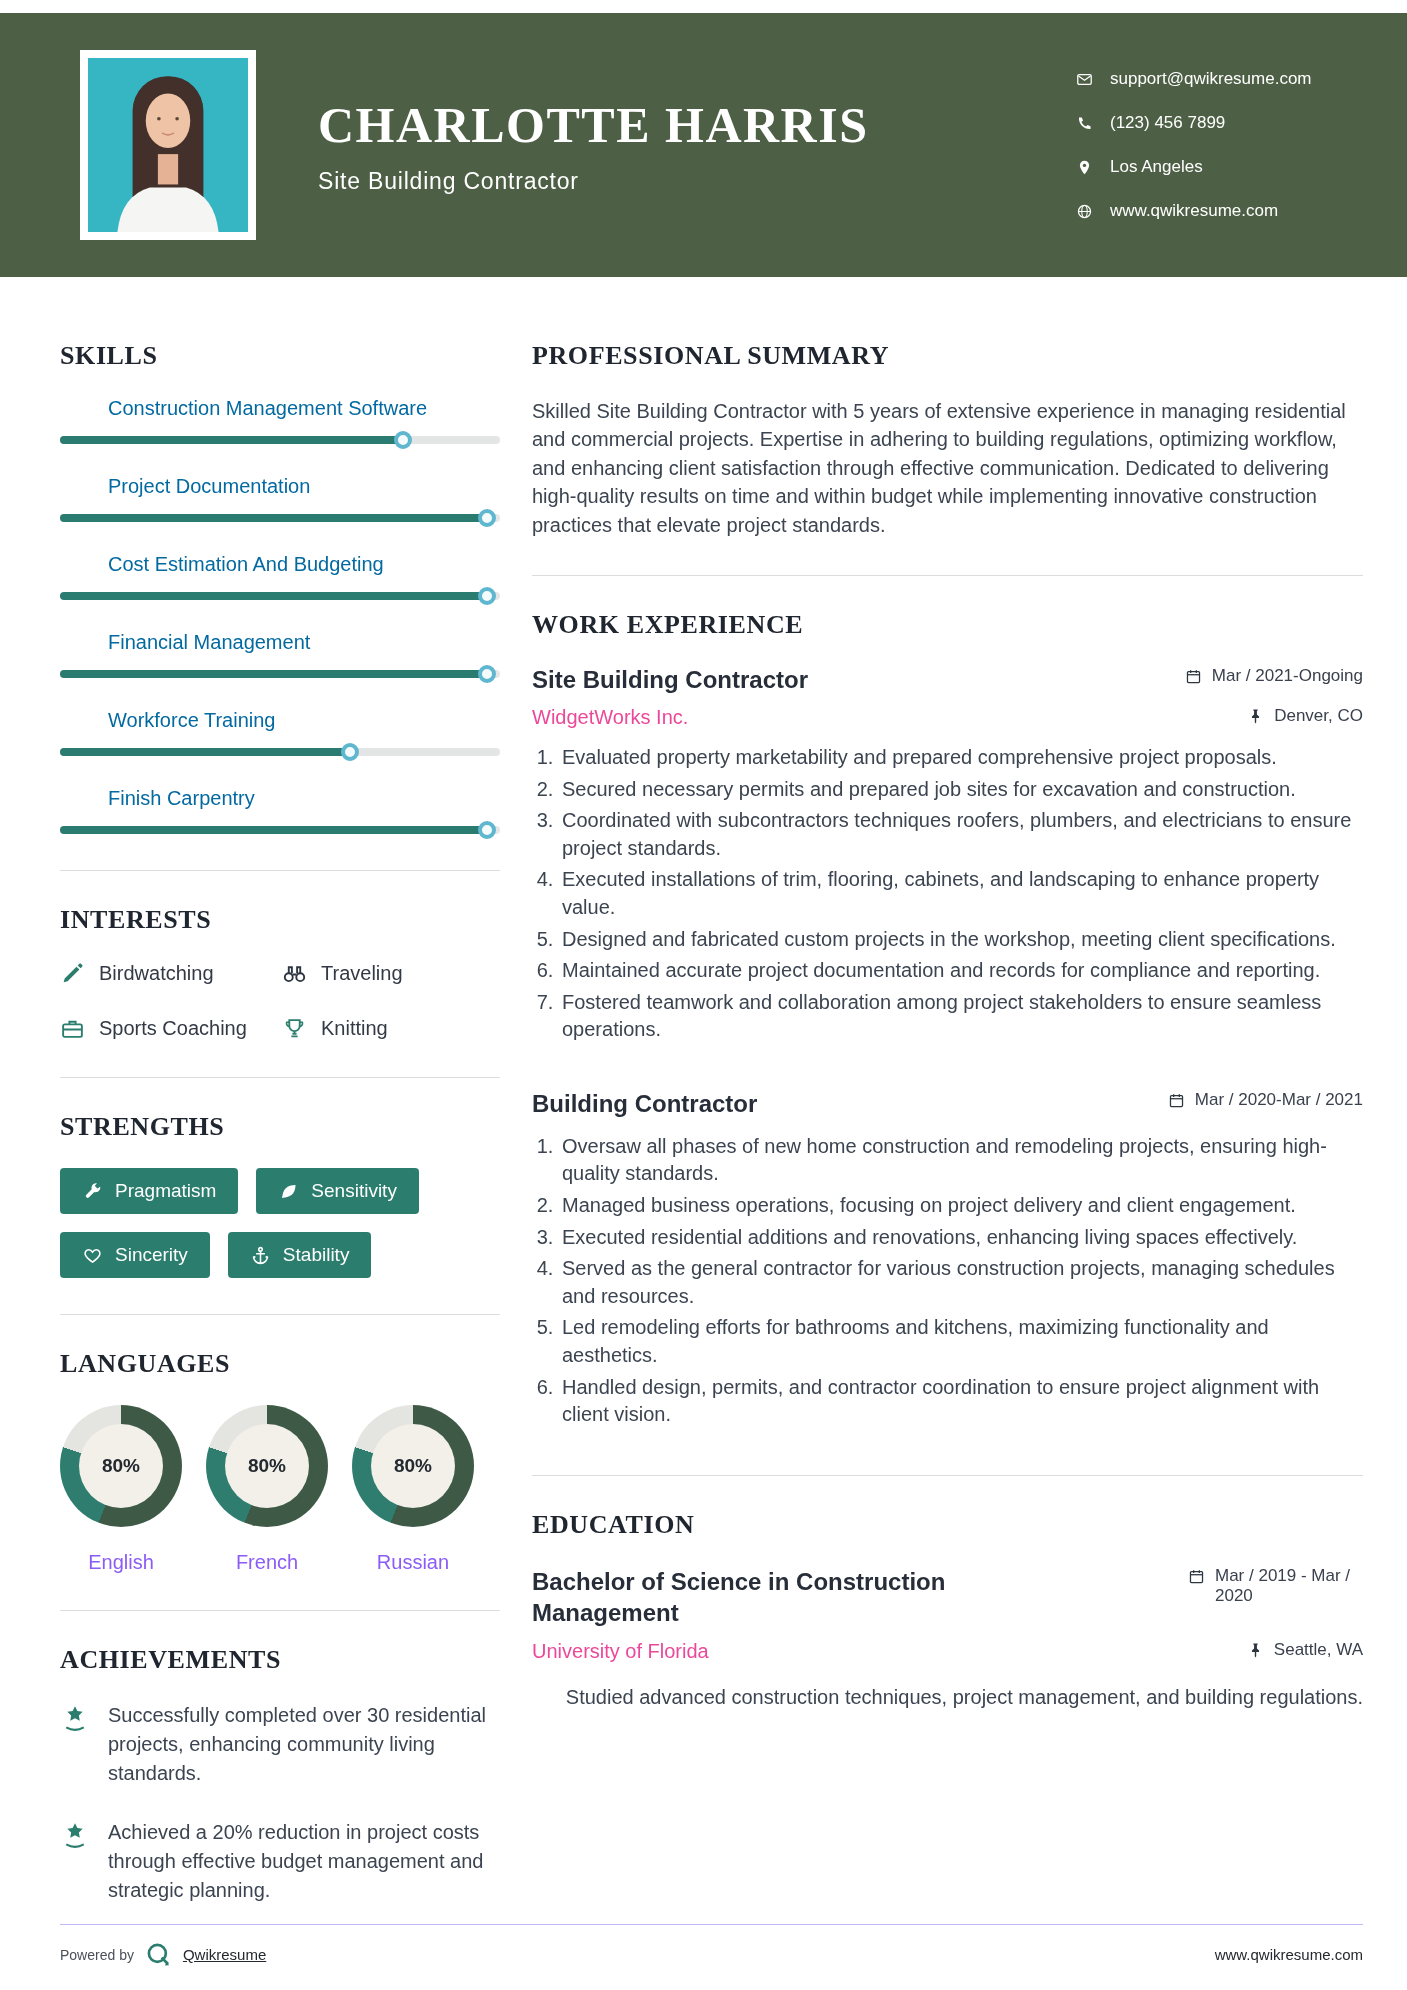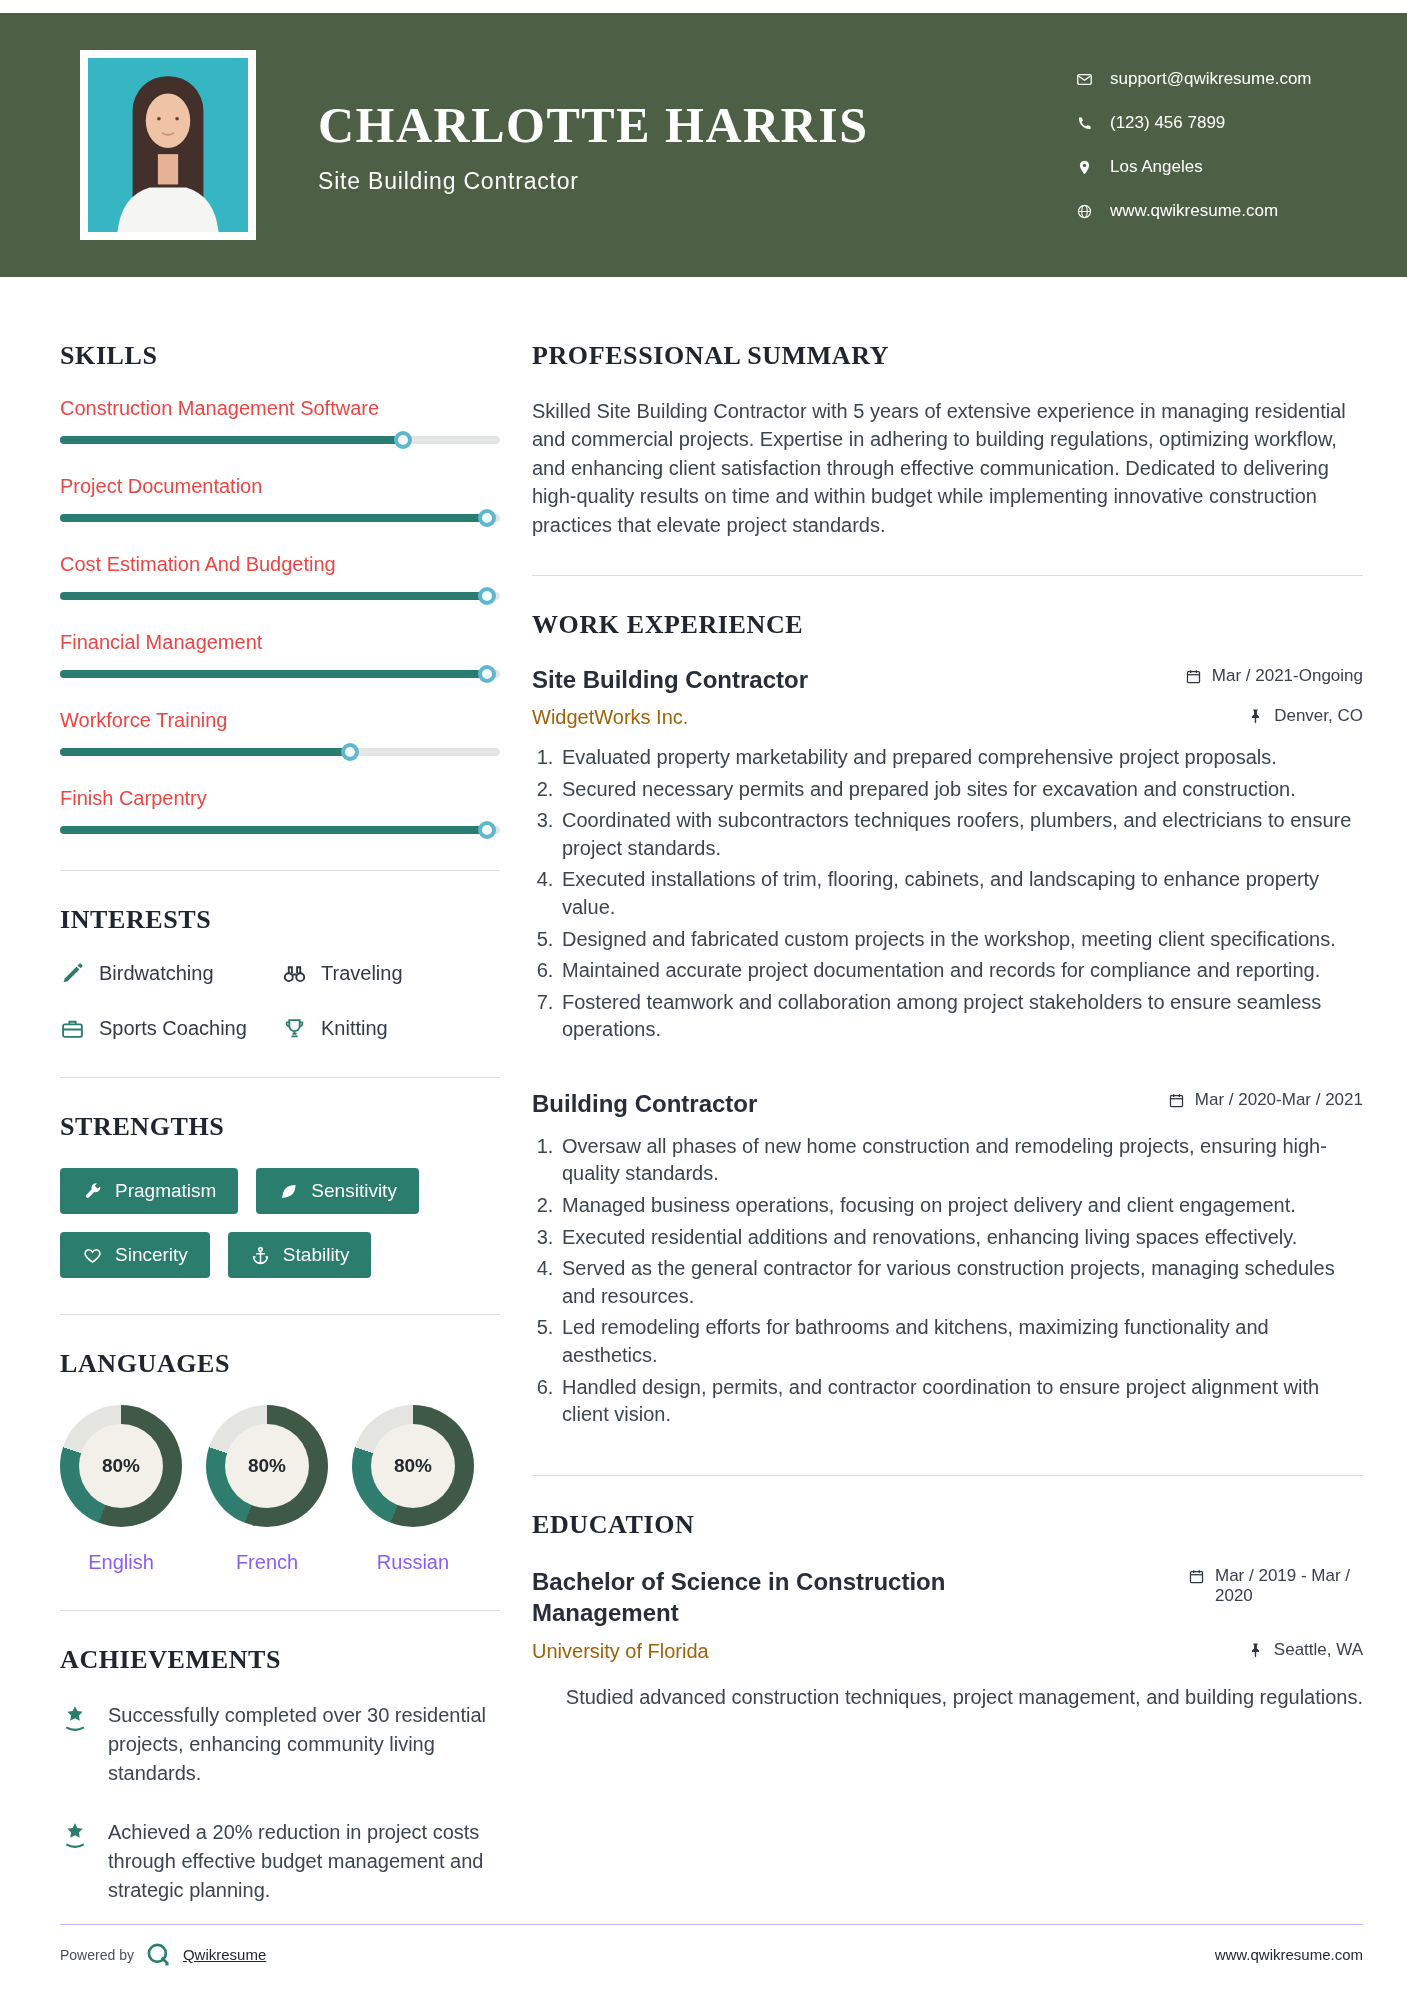--- a/index.html
+++ b/index.html
@@ -24,21 +24,21 @@
   
   .content { display:flex; gap:32px; padding:64px 44px 0 60px; }
   .left-col { flex:0 0 440px; width:440px; }
   .right-col { flex:1; min-width:0; }
   h2.section { font-family:"Liberation Serif", serif; font-size:26px; font-weight:700;
                color:#20262f; letter-spacing:0.6px; margin-bottom:26px; }
   hr.divider { border:none; border-top:1px solid #dcdcdc; margin:36px 0 34px; }
 
   
   .skill { margin-bottom:31px; }
-  .skill-label { font-size:20px; color:#ef4444; margin-bottom:16px; }
+  .skill-label { font-size:20px; color:#0369a1; margin-bottom:16px;margin-left:48px; }
   .bar { position:relative; height:8px; border-radius:5px; background:#e4e6e6; }
   .fill { position:relative; height:8px; border-radius:5px; background:#2a7c70; }
   .knob { position:absolute; right:-9px; top:50%; transform:translateY(-50%); width:18px; height:18px;
           border-radius:50%; background:#f3fbfc; border:4px solid #5fb7cf; }
 
   
   .interests { display:grid; grid-template-columns:222px 1fr; row-gap:30px; }
   .interest { display:flex; align-items:center; gap:14px; font-size:20px; color:#333a45; }
   .interest .ic { width:25px; height:25px; flex:0 0 auto; }
 
@@ -64,21 +64,21 @@
   .ach-text { font-size:20px; line-height:1.45; color:#3b4450; }
 
   
   .summary-text { font-size:20px; line-height:1.42; color:#3b4450; }
   .job { margin-bottom:46px; }
   .job-head, .job-sub { display:flex; justify-content:space-between; align-items:flex-start; }
   .job-title { font-size:24px; font-weight:700; color:#272e3a; }
   .meta { display:flex; align-items:flex-start; gap:10px; font-size:17px; color:#3a414d; }
   .meta .ic { width:17px; height:17px; margin-top:2px; flex:0 0 auto; color:#2d353f; }
   .job-sub { margin-top:12px; }
-  .company { font-size:20px; color:#a16207; }
+  .company { font-size:20px; color:#ec4899; }
   ol.bullets { margin:15px 0 0; padding-left:27px; }
   ol.bullets li { font-size:20px; line-height:1.38; color:#3b4450; margin-bottom:4px; padding-left:3px; }
   .edu-degree { font-size:24px; font-weight:700; color:#272e3a; max-width:560px; line-height:1.3; }
   .edu-date { max-width:175px; }
   .edu-desc { margin-top:20px; font-size:20px; line-height:1.42; color:#3b4450;text-align:right; }
 
   
   .footer { position:absolute; left:60px; right:44px; bottom:22px; border-top:1px solid #c4b5fd;
             padding-top:16px; display:flex; align-items:center; }
   .footer-left { display:flex; align-items:center; gap:11px; }

